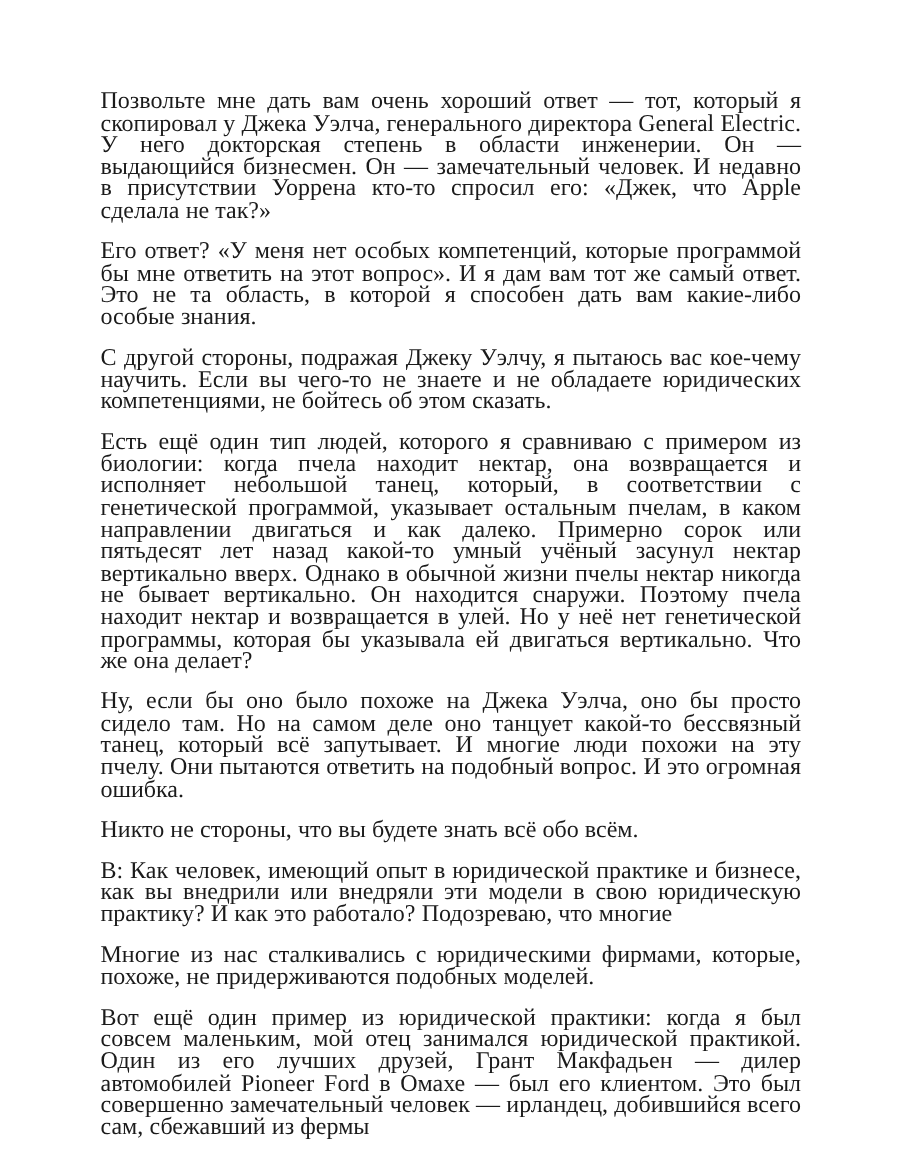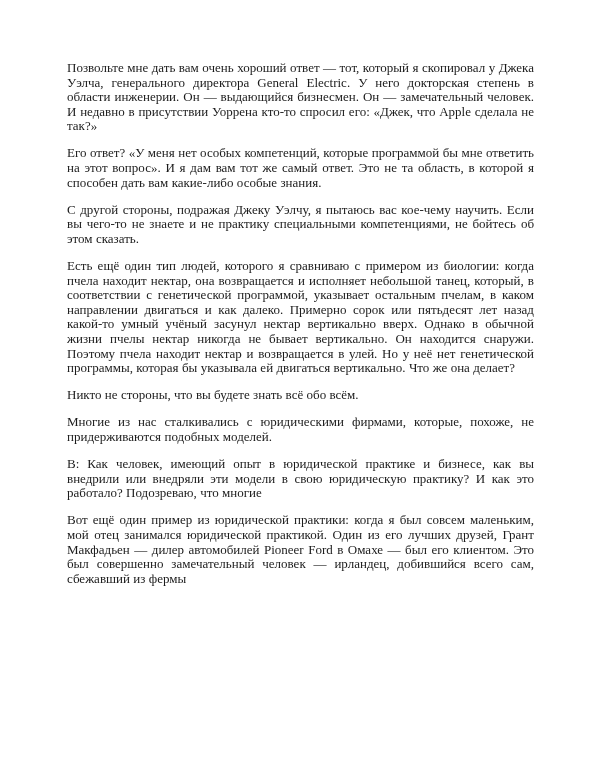--- a/index.html
+++ b/index.html
@@ -23,41 +23,42 @@
   }
   .text-column {
     position: absolute;
     left: 67px;
     top: 61px;
     width: 467px;
   }
   p.para {
     margin: 0 0 12.5px 0;
     padding: 0;
-    font-size: 13px;
+    font-size: 16px;
     line-height: 14.6px;
     text-align: justify;
     text-justify: inter-word;
     color: #1b1b1b;
     -webkit-hyphens: none;
     hyphens: none;
     word-spacing: 0.1px;
     font-family: Liberation Serif, serif;
   }
   p.para:last-child {
     margin-bottom: 10px;
   }
 </style>
 </head>
 <body>
 
 <div class="page">
   <div class="text-column">
     <p class="para">Позвольте мне дать вам очень хороший ответ — тот, который я скопировал у Джека Уэлча, генерального директора General Electric. У него докторская степень в области инженерии. Он — выдающийся бизнесмен. Он — замечательный человек. И недавно в присутствии Уоррена кто-то спросил его: «Джек, что Apple сделала не так?»</p>
     <p class="para">Его ответ? «У меня нет особых компетенций, которые программой бы мне ответить на этот вопрос». И я дам вам тот же самый ответ. Это не та область, в которой я способен дать вам какие-либо особые знания.</p>
-    <p class="para">С другой стороны, подражая Джеку Уэлчу, я пытаюсь вас кое-чему научить. Если вы чего-то не знаете и не практику специальными компетенциями, не бойтесь об этом сказать.</p>
+    <p class="para">С другой стороны, подражая Джеку Уэлчу, я пытаюсь вас кое-чему научить. Если вы чего-то не знаете и не обладаете юридических компетенциями, не бойтесь об этом сказать.</p>
     <p class="para">Есть ещё один тип людей, которого я сравниваю с примером из биологии: когда пчела находит нектар, она возвращается и исполняет небольшой танец, который, в соответствии с генетической программой, указывает остальным пчелам, в каком направлении двигаться и как далеко. Примерно сорок или пятьдесят лет назад какой-то умный учёный засунул нектар вертикально вверх. Однако в обычной жизни пчелы нектар никогда не бывает вертикально. Он находится снаружи. Поэтому пчела находит нектар и возвращается в улей. Но у неё нет генетической программы, которая бы указывала ей двигаться вертикально. Что же она делает?</p>
+    <p class="para">Ну, если бы оно было похоже на Джека Уэлча, оно бы просто сидело там. Но на самом деле оно танцует какой-то бессвязный танец, который всё запутывает. И многие люди похожи на эту пчелу. Они пытаются ответить на подобный вопрос. И это огромная ошибка.</p>
     <p class="para">Никто не стороны, что вы будете знать всё обо всём.</p>
+    <p class="para">В: Как человек, имеющий опыт в юридической практике и бизнесе, как вы внедрили или внедряли эти модели в свою юридическую практику? И как это работало? Подозреваю, что многие</p>
     <p class="para">Многие из нас сталкивались с юридическими фирмами, которые, похоже, не придерживаются подобных моделей.</p>
-    <p class="para">В: Как человек, имеющий опыт в юридической практике и бизнесе, как вы внедрили или внедряли эти модели в свою юридическую практику? И как это работало? Подозреваю, что многие</p>
     <p class="para">Вот ещё один пример из юридической практики: когда я был совсем маленьким, мой отец занимался юридической практикой. Один из его лучших друзей, Грант Макфадьен — дилер автомобилей Pioneer Ford в Омахе — был его клиентом. Это был совершенно замечательный человек — ирландец, добившийся всего сам, сбежавший из фермы</p>
   </div>
 </div>
 
 </body></html>

